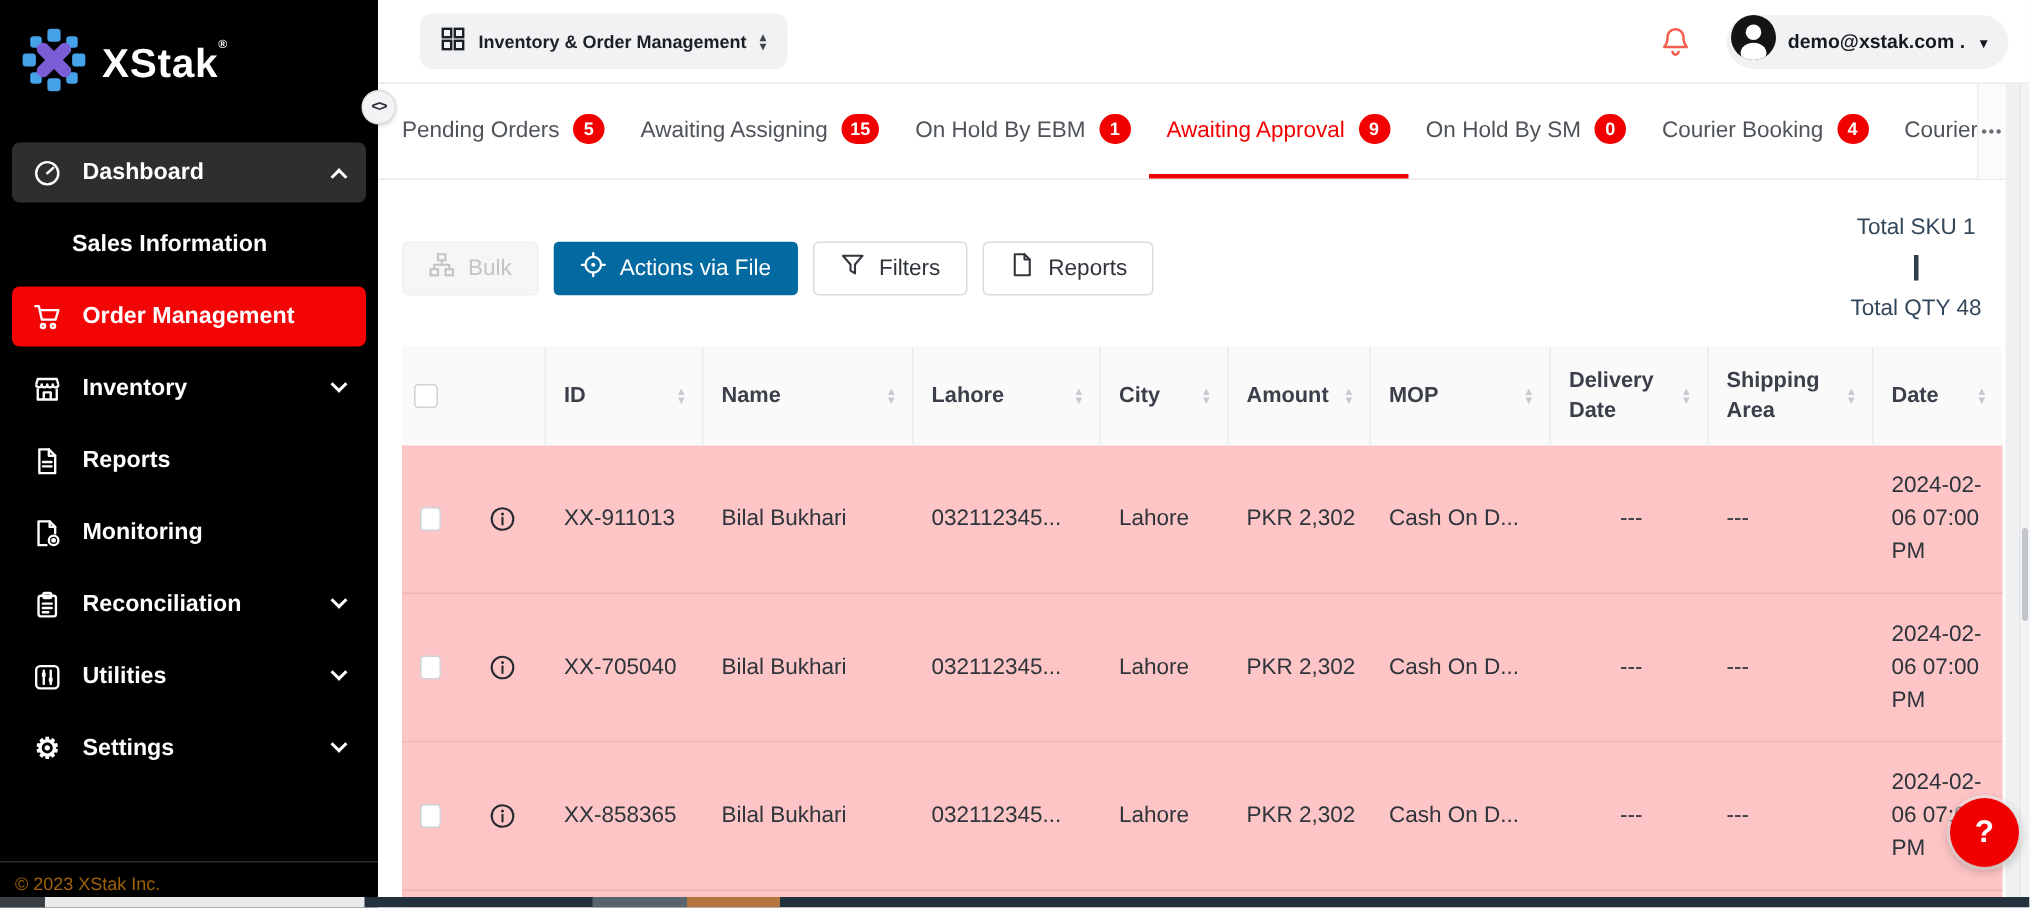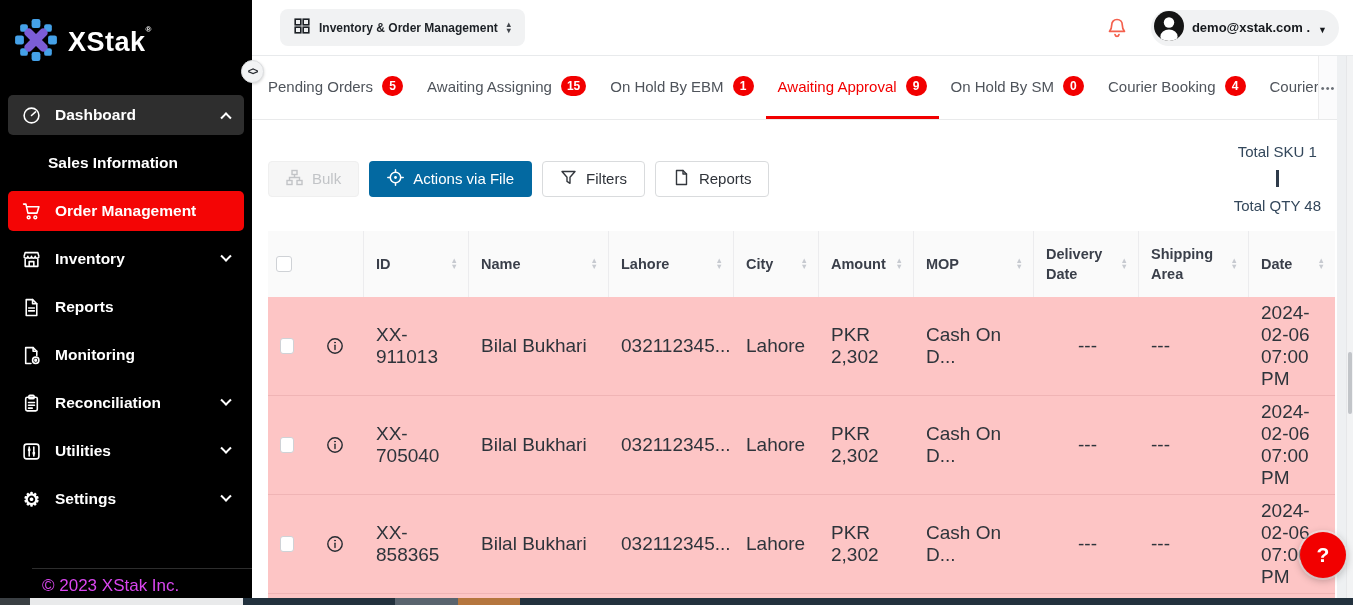--- a/index.html
+++ b/index.html
@@ -22,21 +22,21 @@
   .nav-item.expanded { background:#2e2e2e; }
   .nav-item.active { background:#f40505; }
   .nav-item.sub { padding-left:40px; }
   .nav-item .icon { width:19px; height:19px; flex:0 0 19px; display:inline-flex; align-items:center; justify-content:center; }
   .chev { width:8px; height:8px; border-right:2.2px solid #fff; border-bottom:2.2px solid #fff; margin-left:auto; flex:0 0 8px; }
   .chev.down { transform:rotate(45deg) translate(-2px,-2px); }
   .chev.up   { transform:rotate(-135deg) translate(-2px,-2px); }
   .gear-glyph::before { content:"\2699"; color:#fff; font-size:19px; line-height:19px; }
   .sidebar-footer {
     position:absolute; left:0; right:0; bottom:7px; border-top:1px solid #2d2d2d;
-    padding:7px 10px 2px; color:#d946ef; font-size:17px;margin-left:32px;
+    padding:7px 10px 2px; color:#a16207; font-size:12px;
   }
 
   
   .topbar {
     position:absolute; left:252px; top:0; width:1101px; height:56px; background:#fff;
     border-bottom:1px solid #e8eaec; display:flex; align-items:center; padding:0 14px 0 28px; z-index:3;
   }
   .ws-select {
     display:inline-flex; align-items:center; gap:9px; background:#f1f2f3; border-radius:8px;
     height:37px; padding:0 14px; font-size:12px; font-weight:600; color:#1c2025; cursor:pointer;
@@ -108,21 +108,21 @@
   .col-id    { width:105px; }
   .col-name  { width:140px; }
   .col-number{ width:125px; }
   .col-city  { width:85px; }
   .col-amount{ width:95px; }
   .col-mop   { width:120px; }
   .col-ddate { width:105px;justify-content:center; }
   .col-area  { width:110px; }
   .col-date  { width:86px; }
   .trow { display:flex; align-items:center; height:99px; background:#fdc5c5; border-bottom:1px solid #f0b4b5; }
-  .td { display:flex; align-items:center; padding:0 10px 0 12px; font-size:19px; color:#2e343b; line-height:22px; }
+  .td { display:flex; align-items:center; padding:0 10px 0 12px; font-size:15px; color:#2e343b; line-height:22px; }
   .cb { width:16px; height:16px; background:#fff; border:1px solid #cfd2d6; border-radius:3px; display:inline-block; cursor:pointer; }
   .info-btn { display:inline-flex; cursor:pointer; }
 
   
   .help-fab {
     position:absolute; left:1300px; top:532px; width:46px; height:46px; border-radius:50%;
     background:#f20000; color:#fff; border:none; font-size:21px; font-weight:700; z-index:8;
     font-family:"Liberation Sans", sans-serif; cursor:pointer;
     box-shadow:0 2px 8px rgba(0,0,0,.3), 0 0 0 2px rgba(255,255,255,.55);
   }

